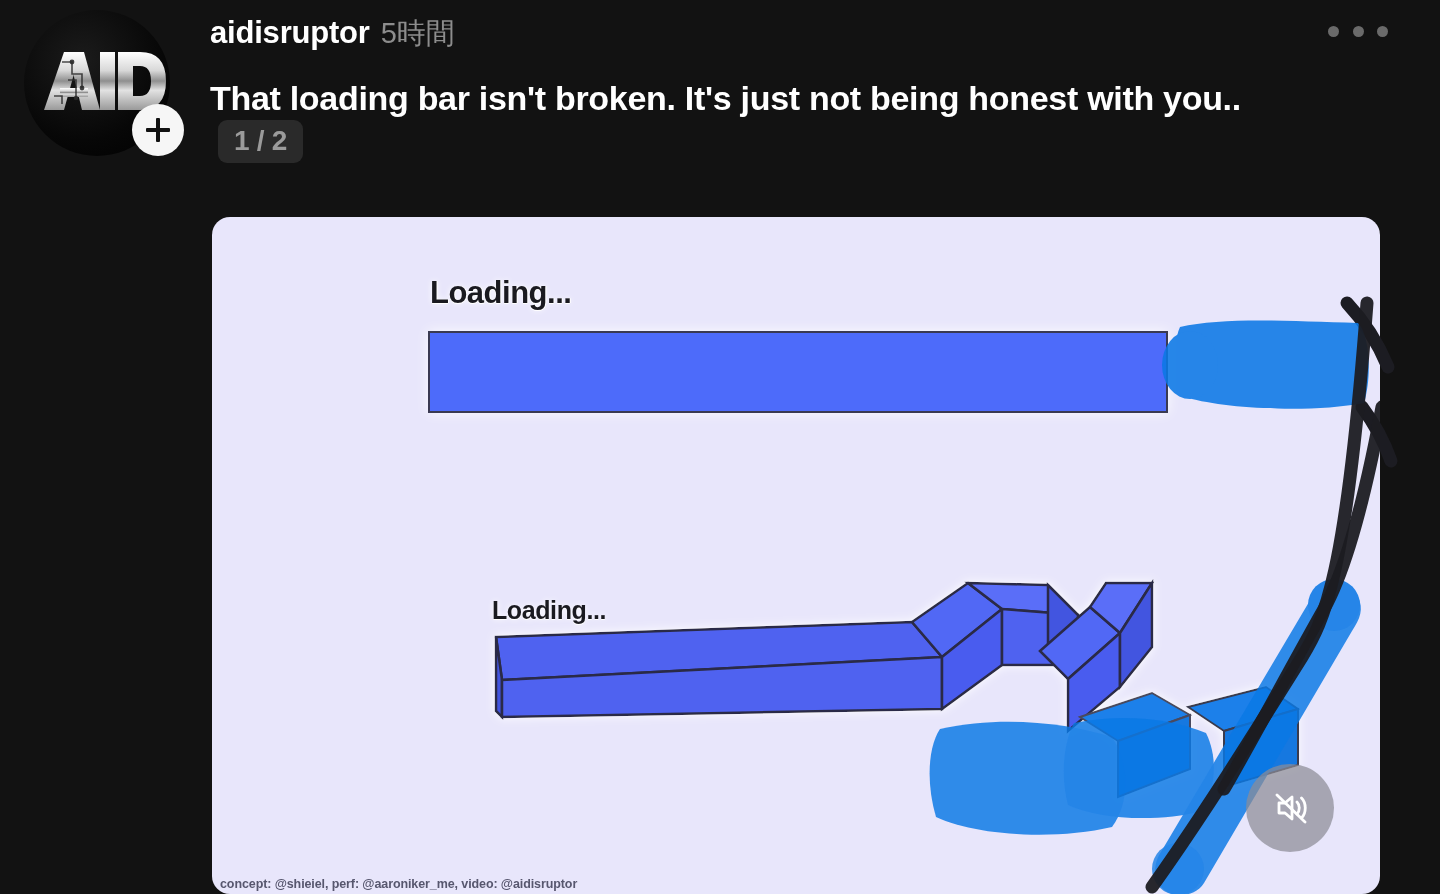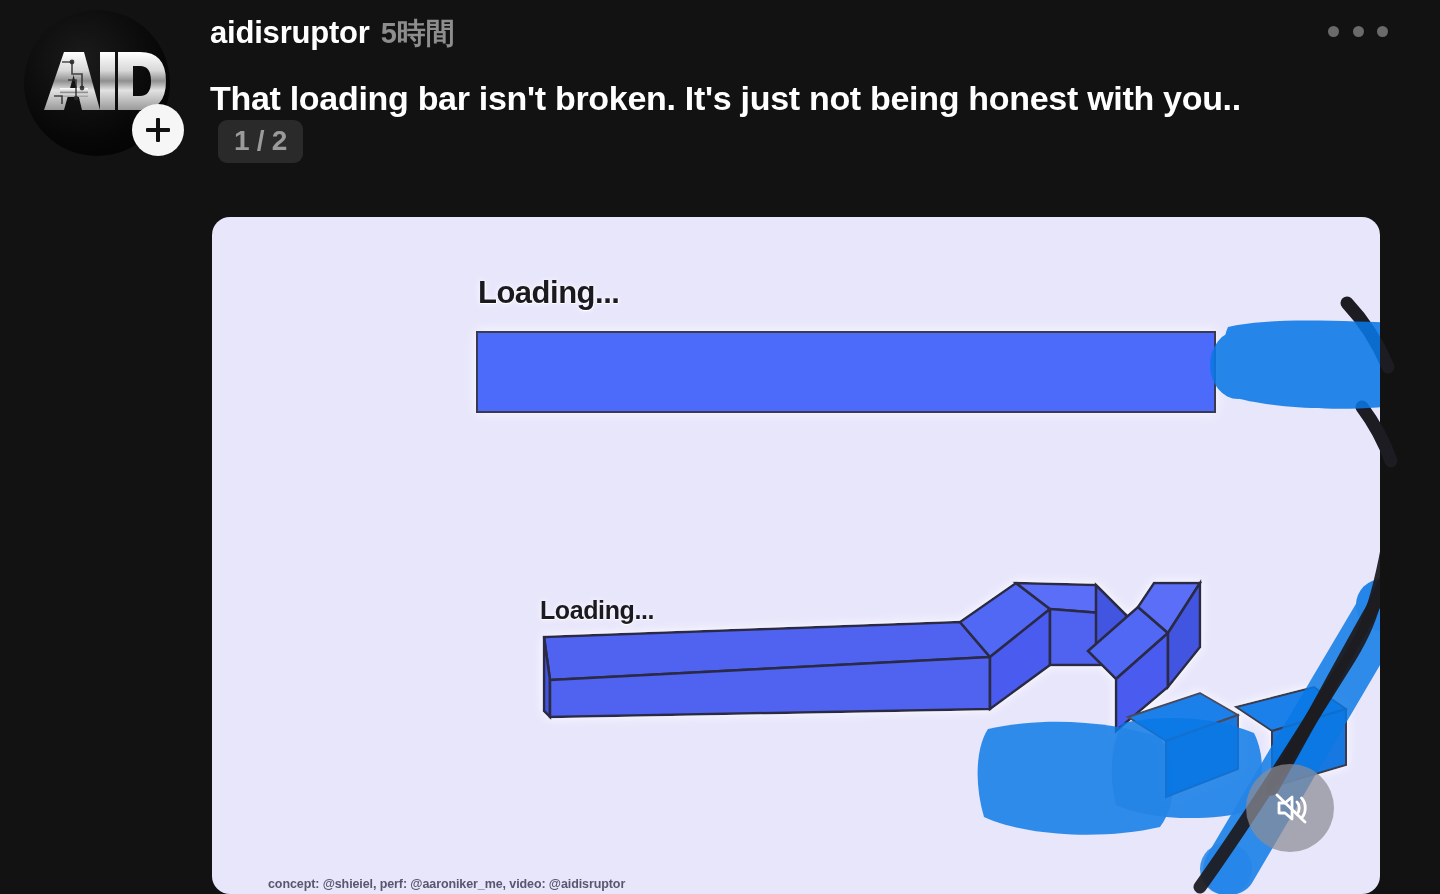--- a/index.html
+++ b/index.html
@@ -35,21 +35,21 @@
     content:""; position:absolute; background:#111; border-radius:1px;
   }
   .follow-badge::before { width:24px; height:4px; }
   .follow-badge::after  { width:4px; height:24px; }
 
   .meta { position:absolute; left:210px; top:14px; width:1090px; }
   .meta-line { display:flex; align-items:baseline; gap:11px; }
   .username {
     font-size:31px; font-weight:700; color:#ffffff; letter-spacing:-0.2px;
   }
-  .timestamp { font-size:29px; color:#8d8d8d; font-weight:700; }
+  .timestamp { font-size:29px; color:#8d8d8d; font-weight:400; }
 
   .caption {
     position:absolute; left:210px; top:78px; width:1115px;
     font-size:34px; line-height:1.2; font-weight:600; color:#fff;
     letter-spacing:-0.3px;
   }
   .pagebadge {
     display:inline-block; vertical-align:middle;
     margin-left:8px; padding:3px 16px 5px;
     border-radius:9px; background:#2a2a2a; color:#9b9b9b;
@@ -63,21 +63,21 @@
   }
   .more-menu i { width:11px; height:11px; border-radius:50%; background:#6a6a6a; display:block; }
 
   
   .media-card {
     position:absolute; left:212px; top:217px;
     width:1168px; height:677px;
     border-radius:18px; background:#e8e6fb; overflow:visible;
   }
   .media-inner {
-    position:absolute; inset:0; border-radius:18px; overflow:hidden;margin-left:48px;
+    position:absolute; inset:0; border-radius:18px; overflow:hidden;
   }
 
   
   .lbl-top {
     position:absolute; left:218px; top:58px;
     font-size:31px; font-weight:800; color:#1a1a20;
     font-family:"Liberation Sans Narrow","Liberation Sans", sans-serif;
     letter-spacing:-0.5px;
     text-shadow:0 0 6px #fff, 0 1px 0 #fff, 1px 0 0 #fff;
   }

